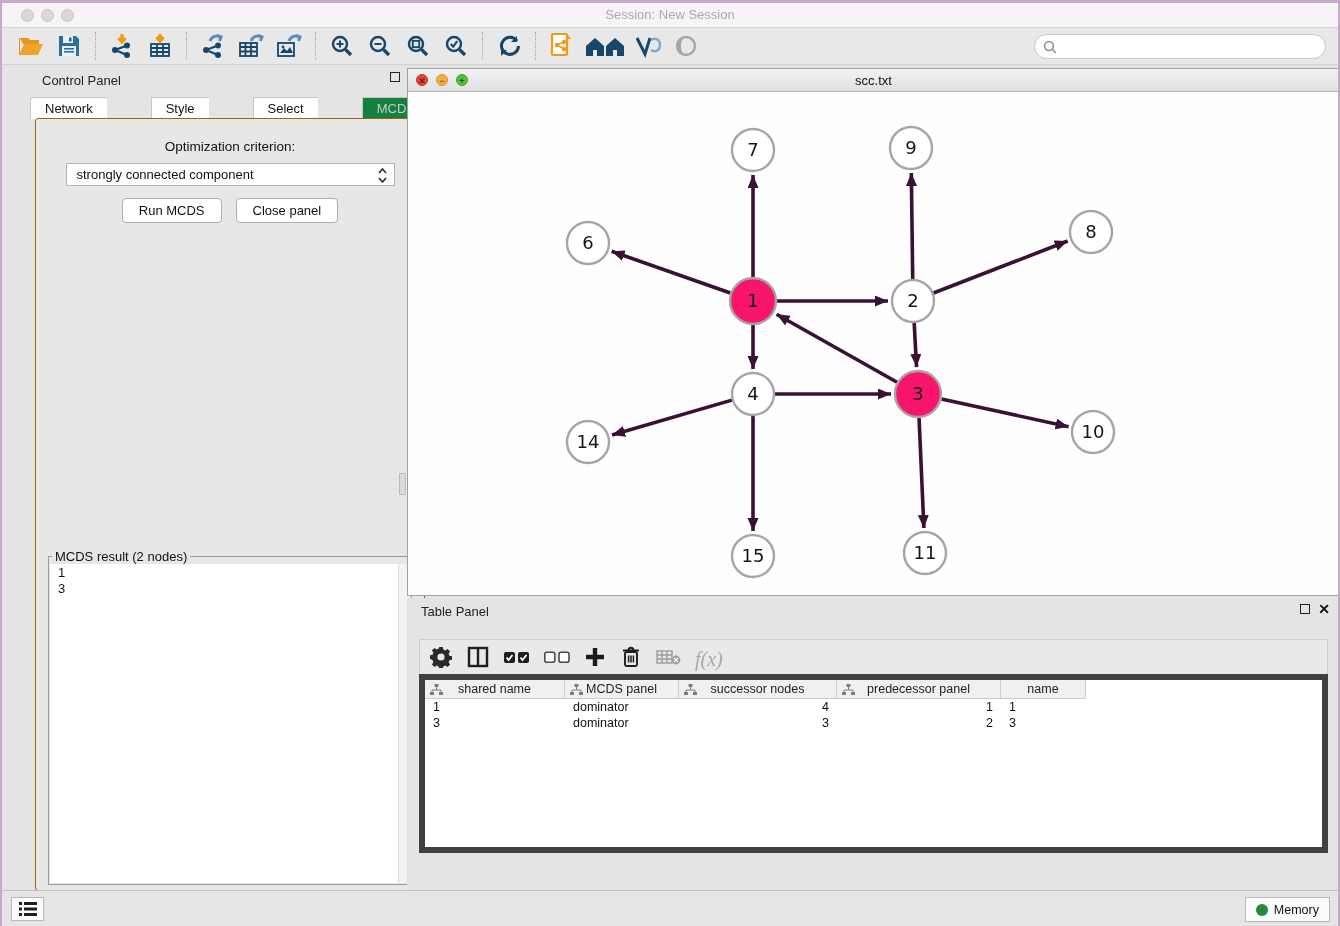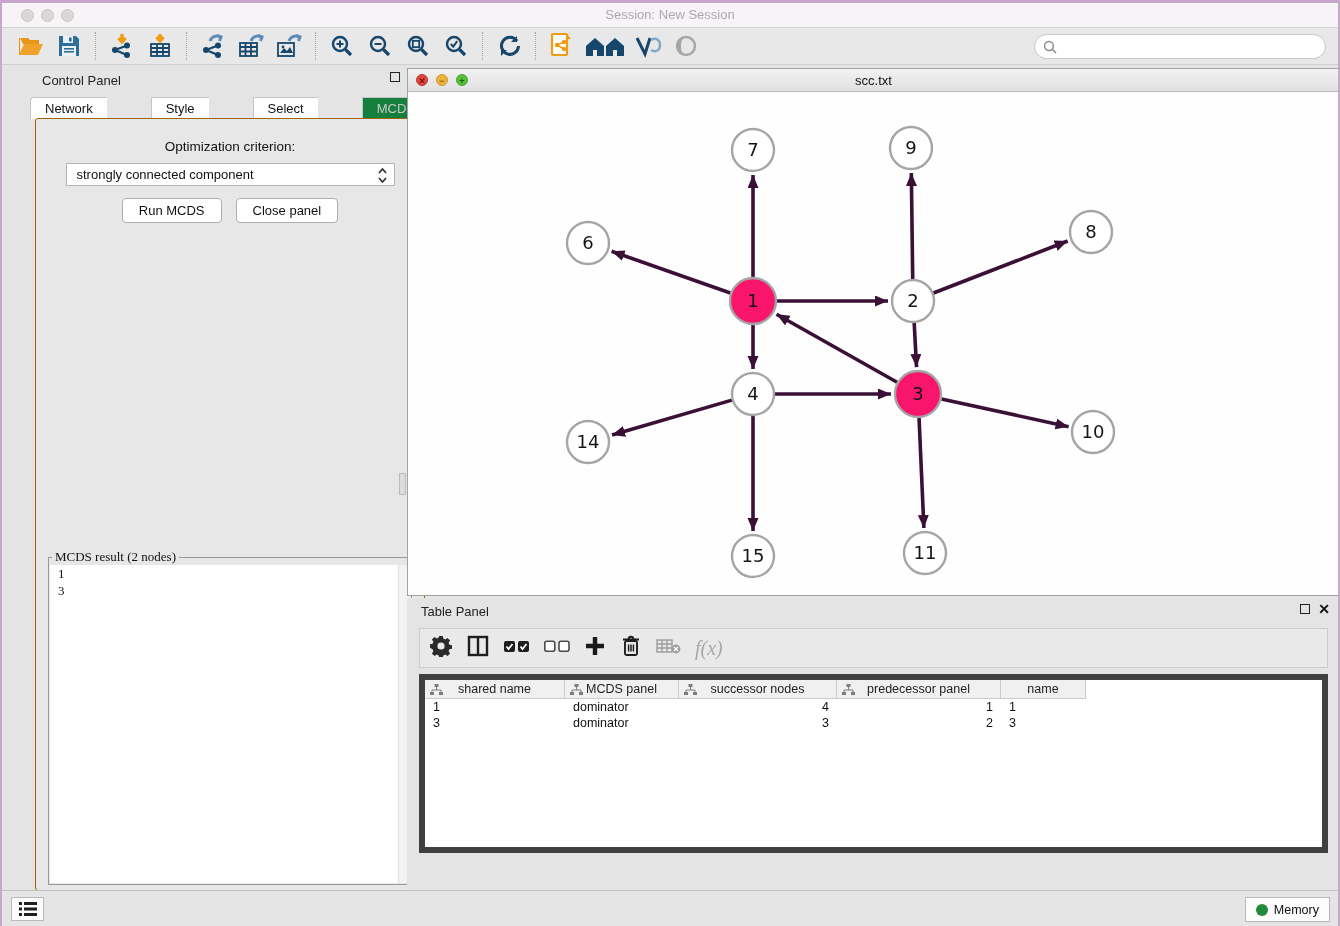--- a/index.html
+++ b/index.html
@@ -33,21 +33,21 @@
   .tab:first-child { border-top-left-radius:4px; }
   .tab:last-child { border-right:1px solid #C7C6C7; border-top-right-radius:4px; }
   .tab.active { background:#15803d; color:#C9C8C9; }
   .cp-body { position:absolute; left:5px; right:5px; top:53px; bottom:2px; background:#E8E7E8; border:1px solid #a16207; border-radius:3px; }
   .opt-label { margin-top:20px; text-align:center; font-size:13.5px; color:#111; }
   .selectbox { position:relative; margin:9px auto 0; width:329px; height:23px; background:#fff; border:1px solid #B6B5B6;
                border-radius:0; font-size:13px; color:#111; line-height:21px; padding-left:10px; }
   .selectbox .chev { position:absolute; right:6px; top:3px; }
   .btn-row { display:flex; justify-content:center; gap:14px; margin-top:12px; }
   .pbtn { background:#fff; border:1px solid #AFAEAF; border-radius:4px; font-size:13px; color:#111; padding:4px 16px; }
-  fieldset.result { position:absolute; left:12px; right:12px; top:430px; bottom:5px; border:1px solid #9B9A9B; padding:0;font-family:Liberation Serif, serif; }
+  fieldset.result { position:absolute; left:12px; right:12px; top:430px; bottom:5px; border:1px solid #9B9A9B; padding:0; }
   fieldset.result legend { font-size:13px; color:#111; margin-left:3px; padding:0 3px; }
   .result-inner { position:absolute; inset:0px 1px 1px 1px; background:#fff; overflow:hidden; }
   .result-line { font-size:13px; color:#111; padding:1px 8px 0; }
   .result-scroll { position:absolute; right:0; top:0; bottom:0; width:12px; background:#F4F3F4; border-left:1px solid #E0DFE0; }
 
   .divider-handle { position:absolute; left:397px; top:470px; width:7px; height:22px; background:#DCDBDC; border:1px solid #BDBCBD; }
 
   
   .netwin { position:absolute; left:405px; top:65px; width:933px; height:528px; background:#fff; border:1px solid #A3A2A3; }
   .net-titlebar { position:absolute; left:0; right:0; top:0; height:23px; background:linear-gradient(#F3F2F3,#E2E1E2);
@@ -57,21 +57,21 @@
              text-align:center; font-weight:bold; }
   .t-red { left:8px; background:#E2463C; border:1px solid #C03A32; color:#7E1410; }
   .t-yel { left:28px; background:#EDB13C; border:1px solid #CE9830; color:#8A5D10; }
   .t-grn { left:48px; background:#57BF3C; border:1px solid #46A32F; color:#1C5E0D; }
   .net-canvas { position:absolute; left:0; right:0; top:23px; bottom:0; background:#FEFEFE; }
 
   
   .tpanel { position:absolute; left:405px; top:595px; width:933px; height:295px; background:#E5E4E5; }
   .tp-head { position:absolute; left:14px; top:6px; font-size:13px; color:#222; }
   .tp-icons { position:absolute; right:10px; top:6px; display:flex; gap:8px; align-items:center; }
-  .tp-toolbar { position:absolute; left:12px; right:12px; top:30px; height:40px; background:#EAE9EA; border:1px solid #CECDCE;
+  .tp-toolbar { position:absolute; left:12px; right:12px; top:41px; height:40px; background:#EAE9EA; border:1px solid #CECDCE;
                 display:flex; align-items:center; padding-left:10px; gap:14px; }
   .tp-table { position:absolute; left:12px; right:12px; top:76px; bottom:40px; background:#fff; border:6px solid #404040; overflow:hidden; }
   .thead { display:flex; height:19px; }
   .th { background:#F1F0F1; border-right:1px solid #CDCCCD; border-bottom:1px solid #CDCCCD; display:flex; align-items:center;
         justify-content:center; gap:5px; font-size:12.5px; color:#222; position:relative; }
   .th .tree-ic { position:absolute; left:5px; top:4px; }
   .trow { display:flex; height:16px; }
   .td { font-size:12.5px; color:#111; padding:0 8px; line-height:16px; white-space:nowrap; overflow:hidden; }
   .td.r { text-align:right; }
   .tp-tabs { position:absolute; left:0; right:0; bottom:12px; display:flex; justify-content:center; }

